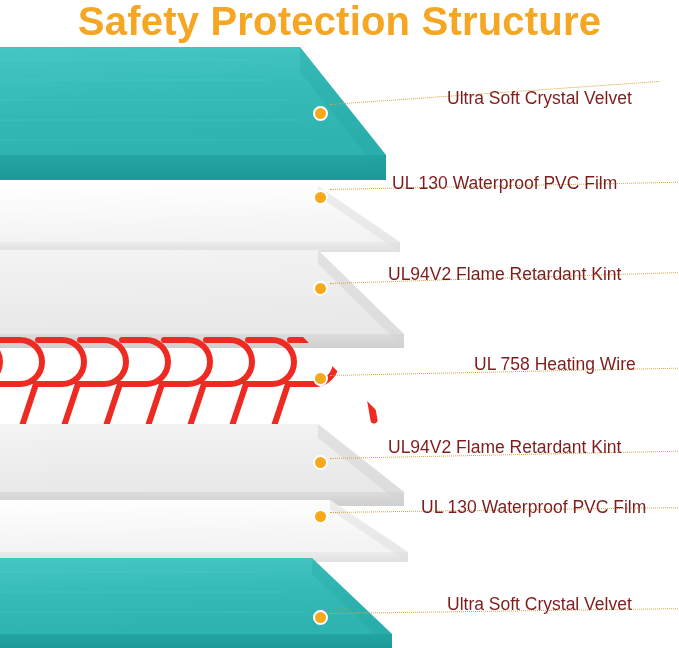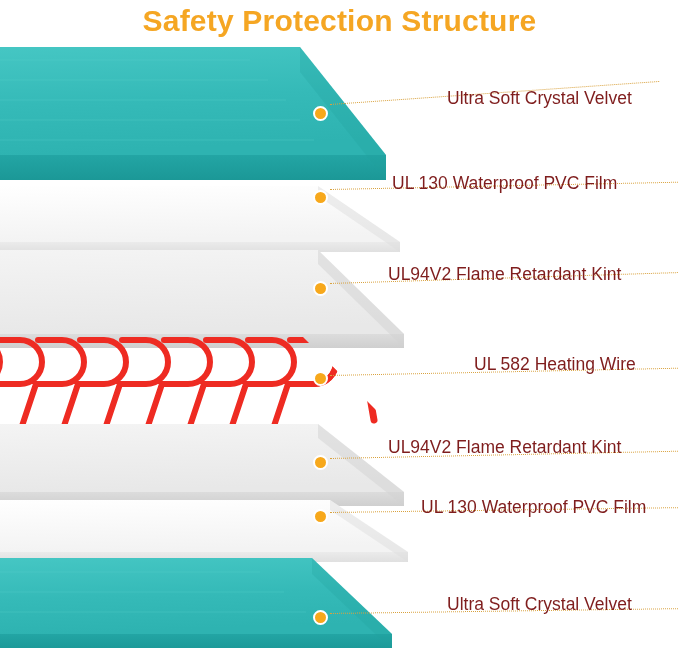--- a/index.html
+++ b/index.html
@@ -14,21 +14,21 @@
     background: #ffffff;
     overflow: hidden;
     font-family: "Liberation Sans", sans-serif;
   }
   #title {
     position: absolute;
     left: 0;
     top: 0;
     width: 679px;
     text-align: center;
-    font-size: 30px;
+    font-size: 40px;
     font-weight: bold;
     color: #f5a623;
     letter-spacing: 0.2px;
     line-height: 38px;
     padding-top: 2px;
     white-space: nowrap;
   }
   #layers {
     position: absolute;
     left: 0;
@@ -167,18 +167,18 @@
   <div class="dotline" style="left:330px; top:189px; width:348px; transform:rotate(-1.2deg); transform-origin:left center;"></div>
   <div class="dotline" style="left:330px; top:283px; width:348px; transform:rotate(-1.8deg); transform-origin:left center;"></div>
   <div class="dotline" style="left:330px; top:375px; width:348px; transform:rotate(-1.2deg); transform-origin:left center;"></div>
   <div class="dotline" style="left:330px; top:458px; width:348px; transform:rotate(-1.2deg); transform-origin:left center;"></div>
   <div class="dotline" style="left:330px; top:512px; width:348px; transform:rotate(-0.8deg); transform-origin:left center;"></div>
   <div class="dotline" style="left:330px; top:613px; width:348px; transform:rotate(-0.8deg); transform-origin:left center;"></div>
 
   <div class="label" style="left:447px; top:88px;">Ultra Soft Crystal Velvet</div>
   <div class="label" style="left:392px; top:173px;">UL 130 Waterproof PVC Film</div>
   <div class="label" style="left:388px; top:264px;">UL94V2 Flame Retardant Kint</div>
-  <div class="label" style="left:474px; top:354px;">UL 582 Heating Wire</div>
+  <div class="label" style="left:474px; top:354px;">UL 758 Heating Wire</div>
   <div class="label" style="left:388px; top:437px;">UL94V2 Flame Retardant Kint</div>
   <div class="label" style="left:421px; top:497px;">UL 130 Waterproof PVC Film</div>
   <div class="label" style="left:447px; top:594px;">Ultra Soft Crystal Velvet</div>
 
 </div>
 
 </body></html>

